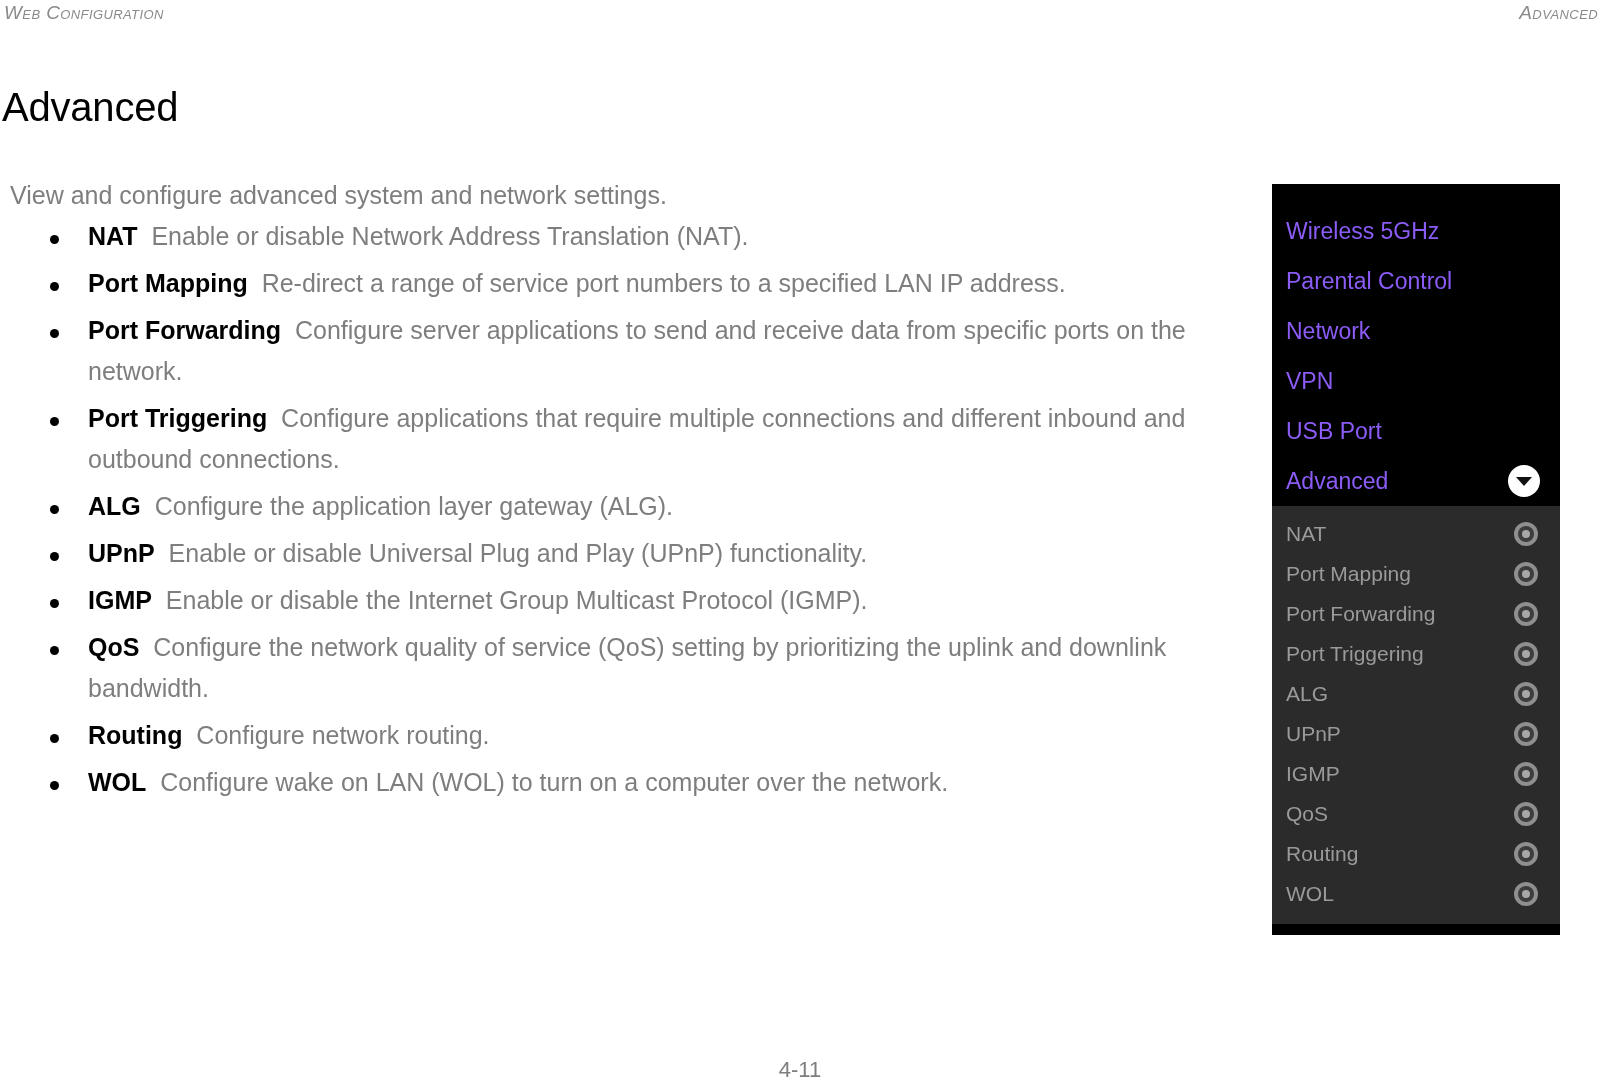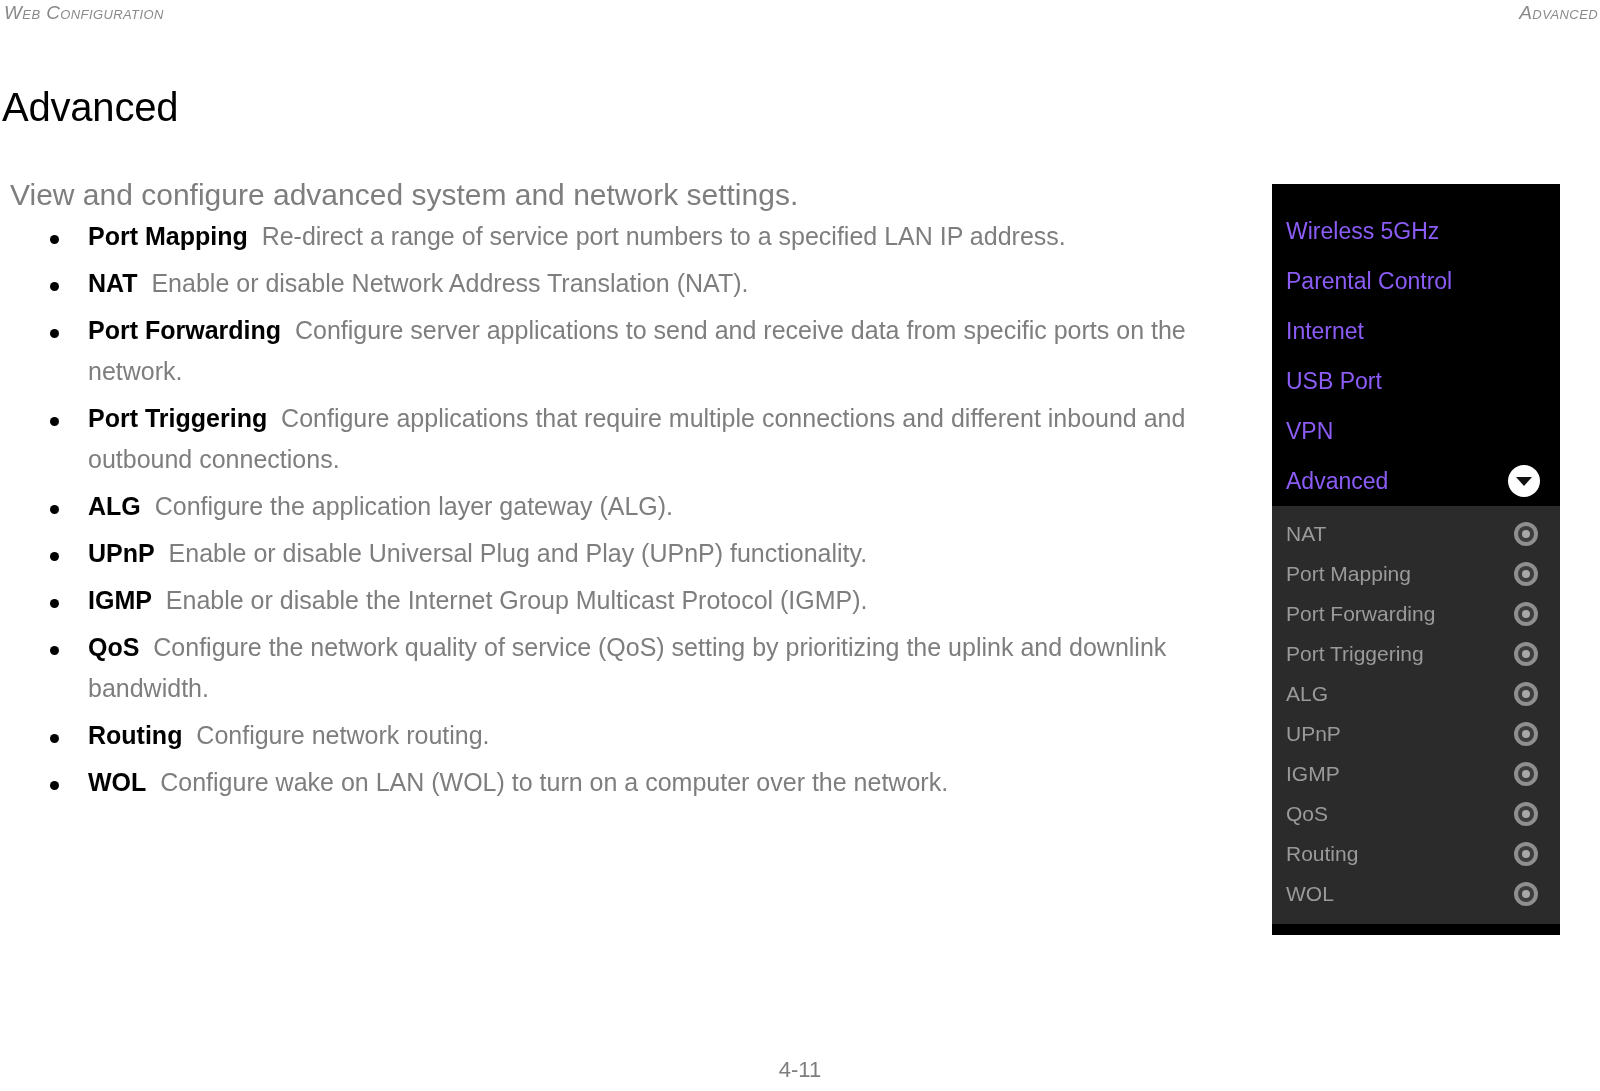--- a/index.html
+++ b/index.html
@@ -50,21 +50,21 @@
 
   
   #content-column {
     position: absolute;
     left: 0;
     top: 178px;
     width: 1250px;
   }
   #intro-paragraph {
     margin: 0 0 4px 10px;
-    font-size: 30px;
+    font-size: 25px;
     line-height: 34px;
     color: #7e7e7e;
   }
   #feature-list {
     list-style: none;
     margin: 0;
     padding: 0;
   }
   #feature-list li {
     position: relative;
@@ -205,41 +205,41 @@
   <div class="hdr-text" id="hdr-left">Web Configuration</div>
   <div class="hdr-text" id="hdr-right">Advanced</div>
 </div>
 
 <h1 id="page-title">Advanced</h1>
 
 <div id="content-column">
   <p id="intro-paragraph">View and configure advanced system and network settings.</p>
 
   <ul id="feature-list">
+      <li><span class="term">NAT</span><span class="desc">Enable or disable Network Address Translation (NAT).</span></li>
       <li><span class="term">Port Mapping</span><span class="desc">Re-direct a range of service port numbers to a specified LAN IP address.</span></li>
-      <li><span class="term">NAT</span><span class="desc">Enable or disable Network Address Translation (NAT).</span></li>
       <li><span class="term">Port Forwarding</span><span class="desc">Configure server applications to send and receive data from specific ports on the network.</span></li>
       <li><span class="term">Port Triggering</span><span class="desc">Configure applications that require multiple connections and different inbound and outbound connections.</span></li>
       <li><span class="term">ALG</span><span class="desc">Configure the application layer gateway (ALG).</span></li>
       <li><span class="term">UPnP</span><span class="desc">Enable or disable Universal Plug and Play (UPnP) functionality.</span></li>
       <li><span class="term">IGMP</span><span class="desc">Enable or disable the Internet Group Multicast Protocol (IGMP).</span></li>
       <li><span class="term">QoS</span><span class="desc">Configure the network quality of service (QoS) setting by prioritizing the uplink and downlink bandwidth.</span></li>
       <li><span class="term">Routing</span><span class="desc">Configure network routing.</span></li>
       <li><span class="term">WOL</span><span class="desc">Configure wake on LAN (WOL) to turn on a computer over the network.</span></li>
     </ul>
 </div>
 
 <div id="menu-panel">
 
   <div class="menu-top-group" id="menu-top-group">
       <div class="menu-item"><span class="label">Wireless 5GHz</span></div>
       <div class="menu-item"><span class="label">Parental Control</span></div>
-      <div class="menu-item"><span class="label">Internet</span></div>
+      <div class="menu-item"><span class="label">Network</span></div>
+      <div class="menu-item"><span class="label">VPN</span></div>
       <div class="menu-item"><span class="label">USB Port</span></div>
-      <div class="menu-item"><span class="label">VPN</span></div>
       <div class="menu-item"><span class="label">Advanced</span><span class="chevron-badge"></span></div>
     </div>
 
   <div id="submenu">
       <div class="submenu-item"><span class="label">NAT</span><span class="target-icon"></span></div>
       <div class="submenu-item"><span class="label">Port Mapping</span><span class="target-icon"></span></div>
       <div class="submenu-item"><span class="label">Port Forwarding</span><span class="target-icon"></span></div>
       <div class="submenu-item"><span class="label">Port Triggering</span><span class="target-icon"></span></div>
       <div class="submenu-item"><span class="label">ALG</span><span class="target-icon"></span></div>
       <div class="submenu-item"><span class="label">UPnP</span><span class="target-icon"></span></div>

